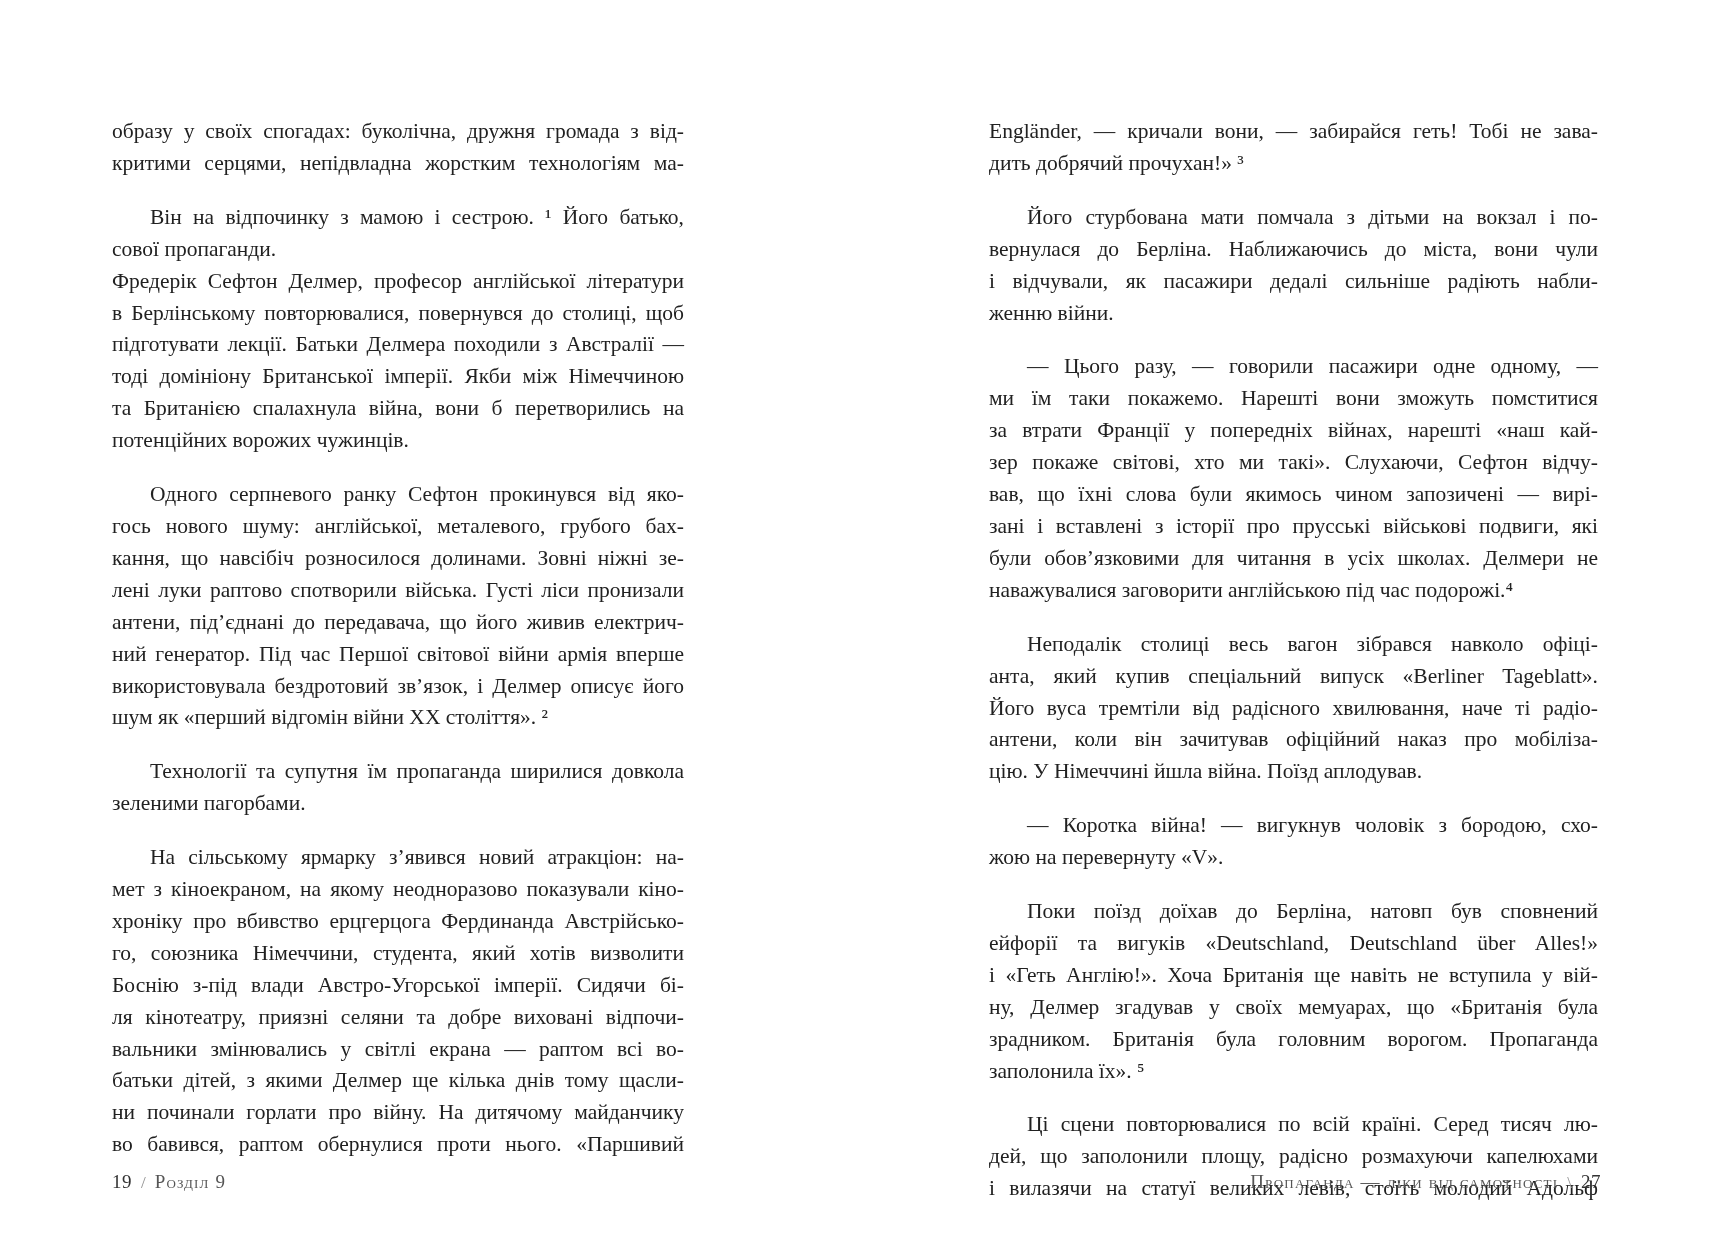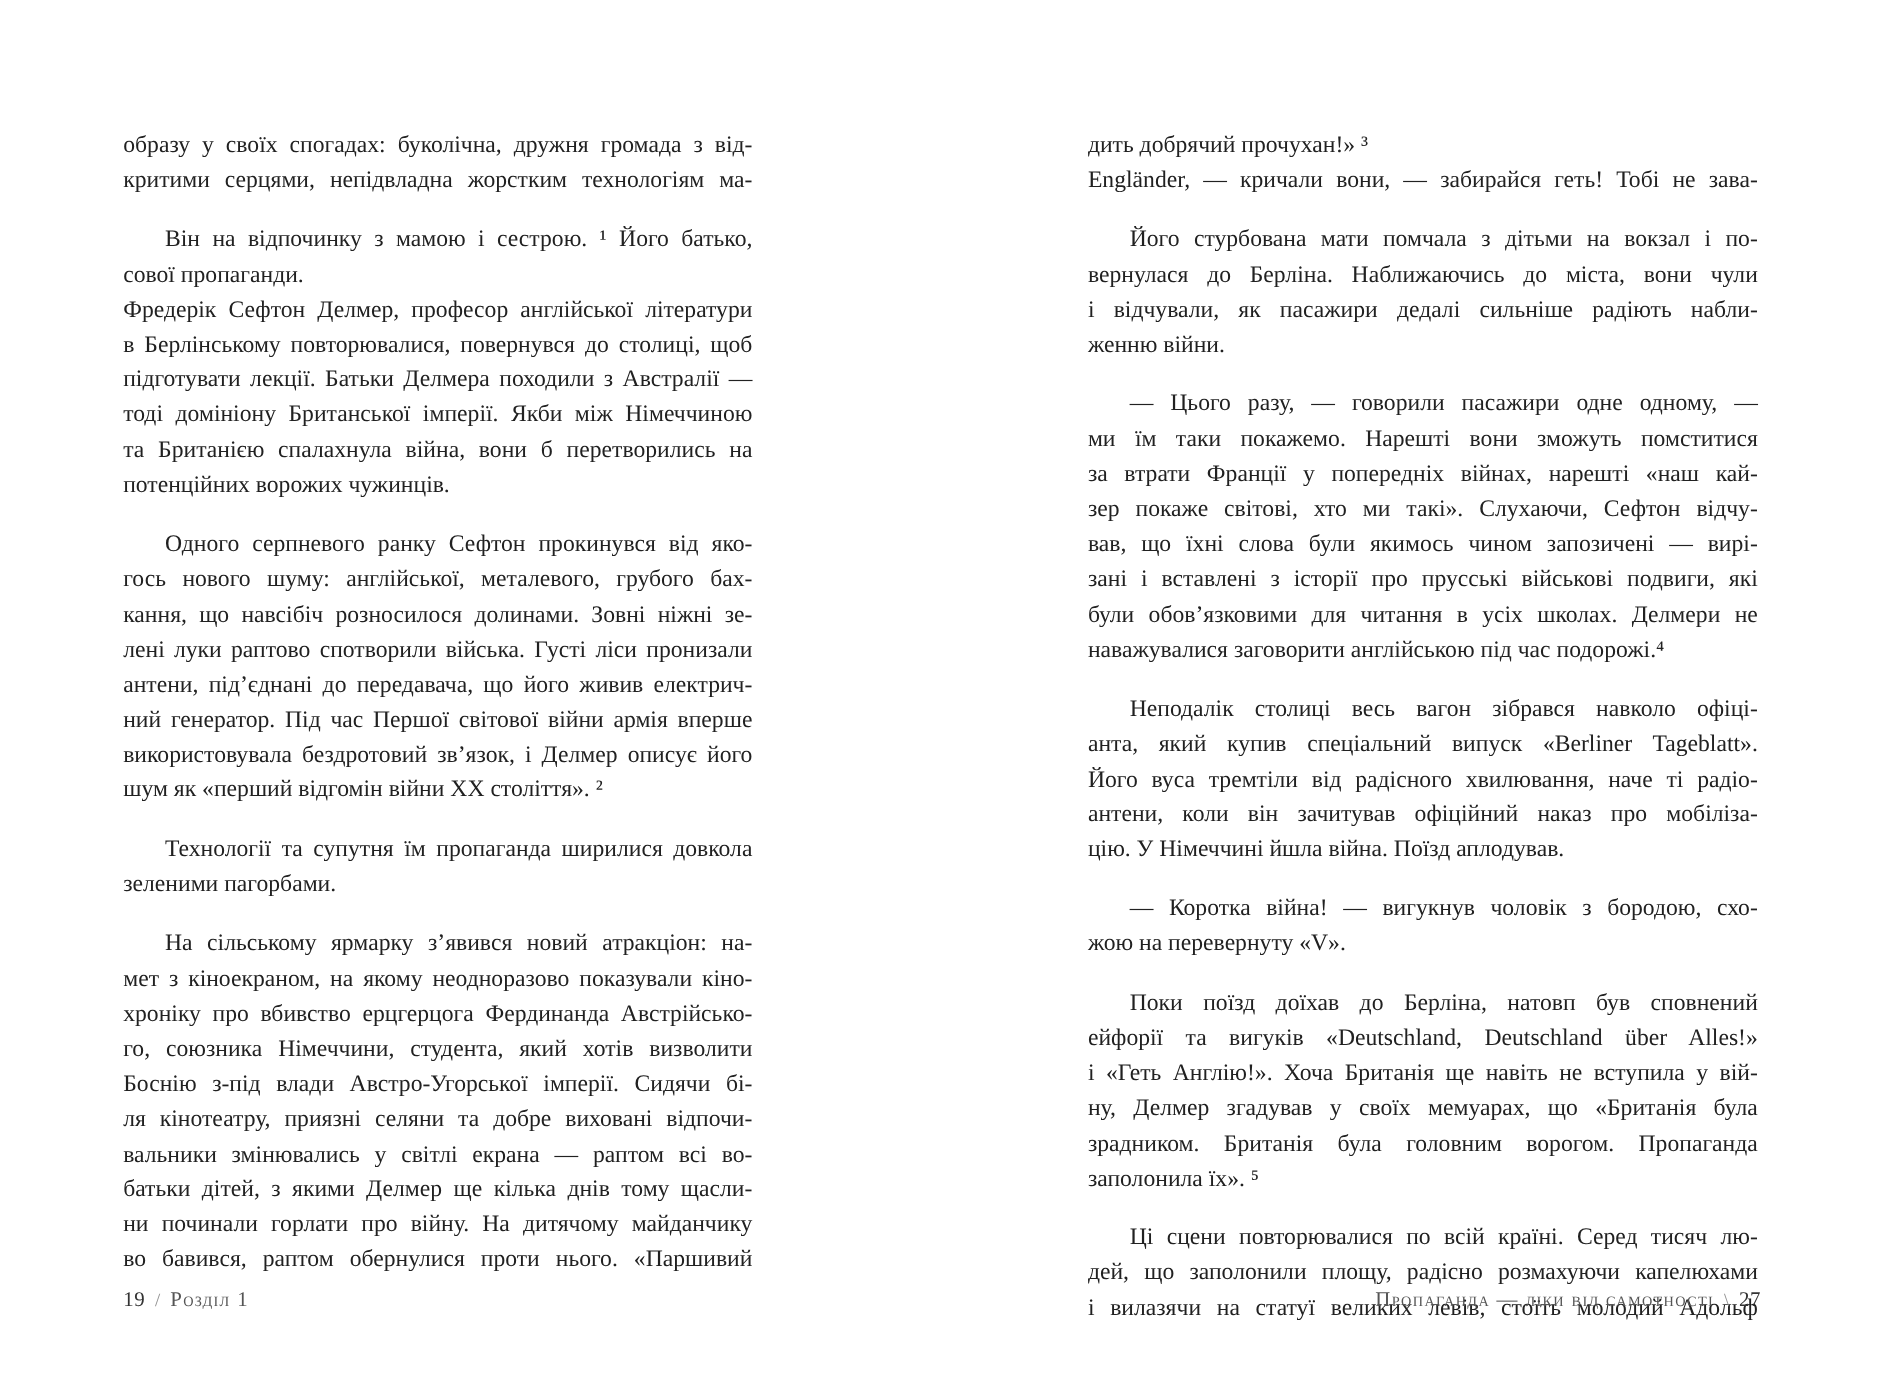--- a/index.html
+++ b/index.html
@@ -85,22 +85,22 @@
       <div class="line">Боснію з-під влади Австро-Угорської імперії. Сидячи бі-</div>
       <div class="line">ля кінотеатру, приязні селяни та добре виховані відпочи-</div>
       <div class="line">вальники змінювались у світлі екрана — раптом всі во-</div>
       <div class="line">батьки дітей, з якими Делмер ще кілька днів тому щасли-</div>
       <div class="line">ни починали горлати про війну. На дитячому майданчику</div>
       <div class="line">во бавився, раптом обернулися проти нього. «Паршивий</div>
     </div>
 
   <div class="text-col col-right">
 
-  <div class="line endline">дить добрячий прочухан!» ³</div>
-      <div class="line">Engländer, — кричали вони, — забирайся геть! Тобі не зава-</div>
+  <div class="line">Engländer, — кричали вони, — забирайся геть! Тобі не зава-</div>
+      <div class="line endline">дить добрячий прочухан!» ³</div>
       <div class="line ind">Його стурбована мати помчала з дітьми на вокзал і по-</div>
       <div class="line">вернулася до Берліна. Наближаючись до міста, вони чули</div>
       <div class="line">і відчували, як пасажири дедалі сильніше радіють набли-</div>
       <div class="line endline">женню війни.</div>
       <div class="line ind">— Цього разу, — говорили пасажири одне одному, —</div>
       <div class="line">ми їм таки покажемо. Нарешті вони зможуть помститися</div>
       <div class="line">за втрати Франції у попередніх війнах, нарешті «наш кай-</div>
       <div class="line">зер покаже світові, хто ми такі». Слухаючи, Сефтон відчу-</div>
       <div class="line">вав, що їхні слова були якимось чином запозичені — вирі-</div>
       <div class="line">зані і вставлені з історії про прусські військові подвиги, які</div>
@@ -118,20 +118,20 @@
       <div class="line">і «Геть Англію!». Хоча Британія ще навіть не вступила у вій-</div>
       <div class="line">ну, Делмер згадував у своїх мемуарах, що «Британія була</div>
       <div class="line">зрадником. Британія була головним ворогом. Пропаганда</div>
       <div class="line endline">заполонила їх». ⁵</div>
       <div class="line ind">Ці сцени повторювалися по всій країні. Серед тисяч лю-</div>
       <div class="line">дей, що заполонили площу, радісно розмахуючи капелюхами</div>
       <div class="line">і вилазячи на статуї великих левів, стоїть молодий Адольф</div>
     </div>
 
   <div class="footer footer-left">
-    <span class="pnum">19</span><span class="sep">/</span><span class="chap">Розділ 1</span>
+    <span class="pnum">19</span><span class="sep">/</span><span class="chap">Розділ 9</span>
   </div>
 
   <div class="footer footer-right">
     <span class="chap">Пропаганда — ліки від самотності</span><span class="sep">\</span><span class="pnum">27</span>
   </div>
 
 </div>
 
 </body></html>

